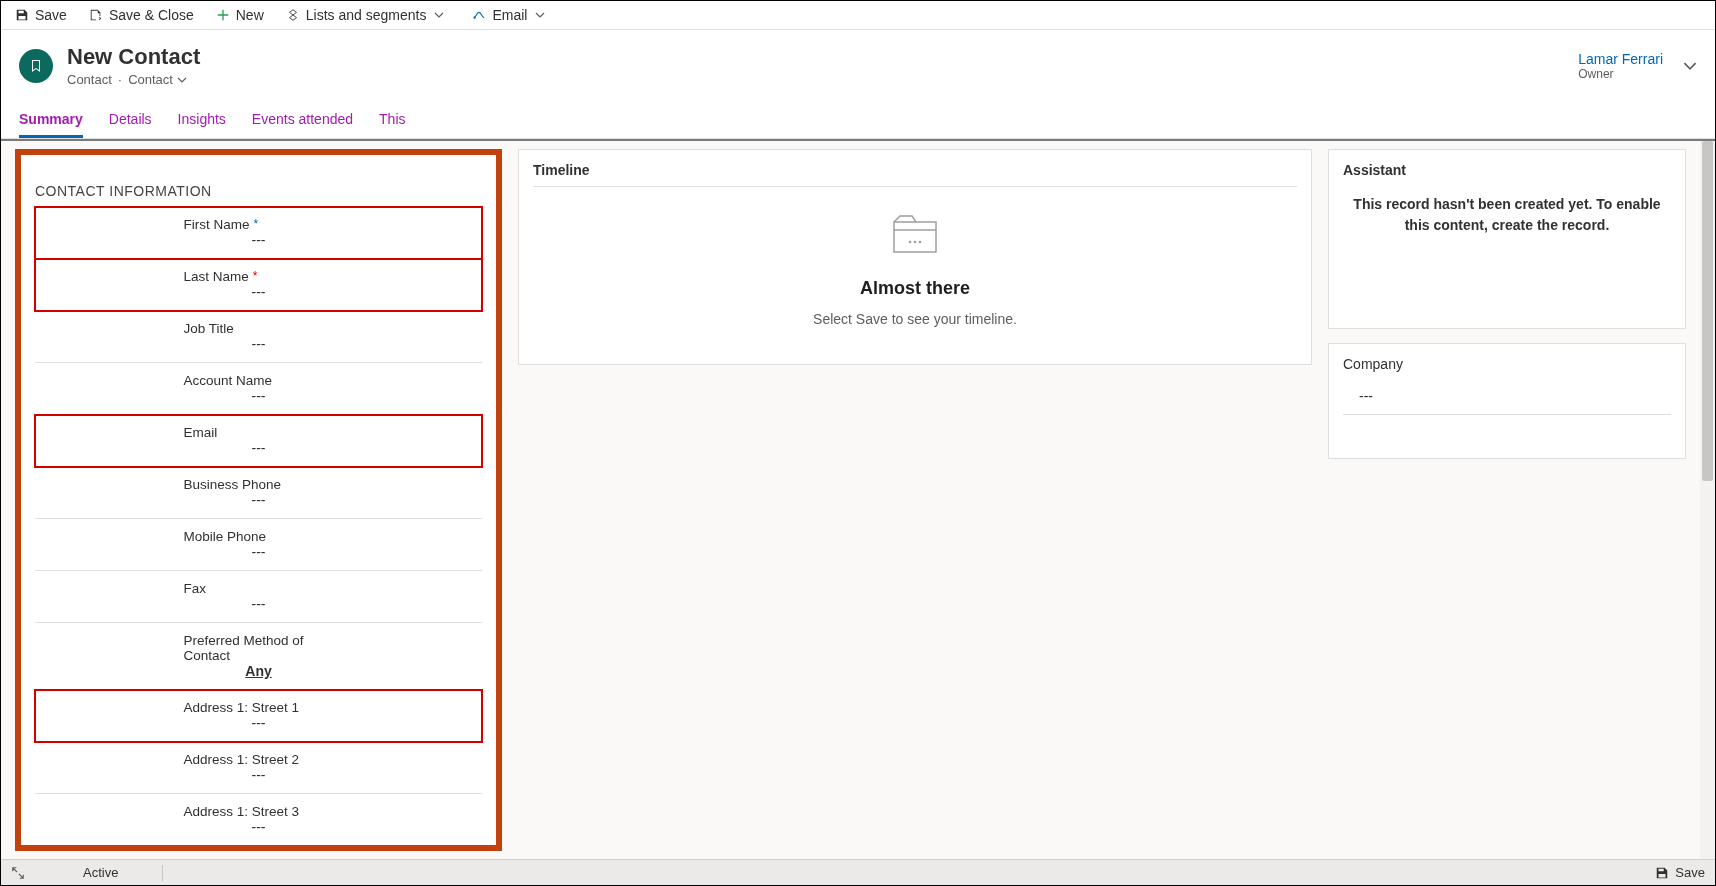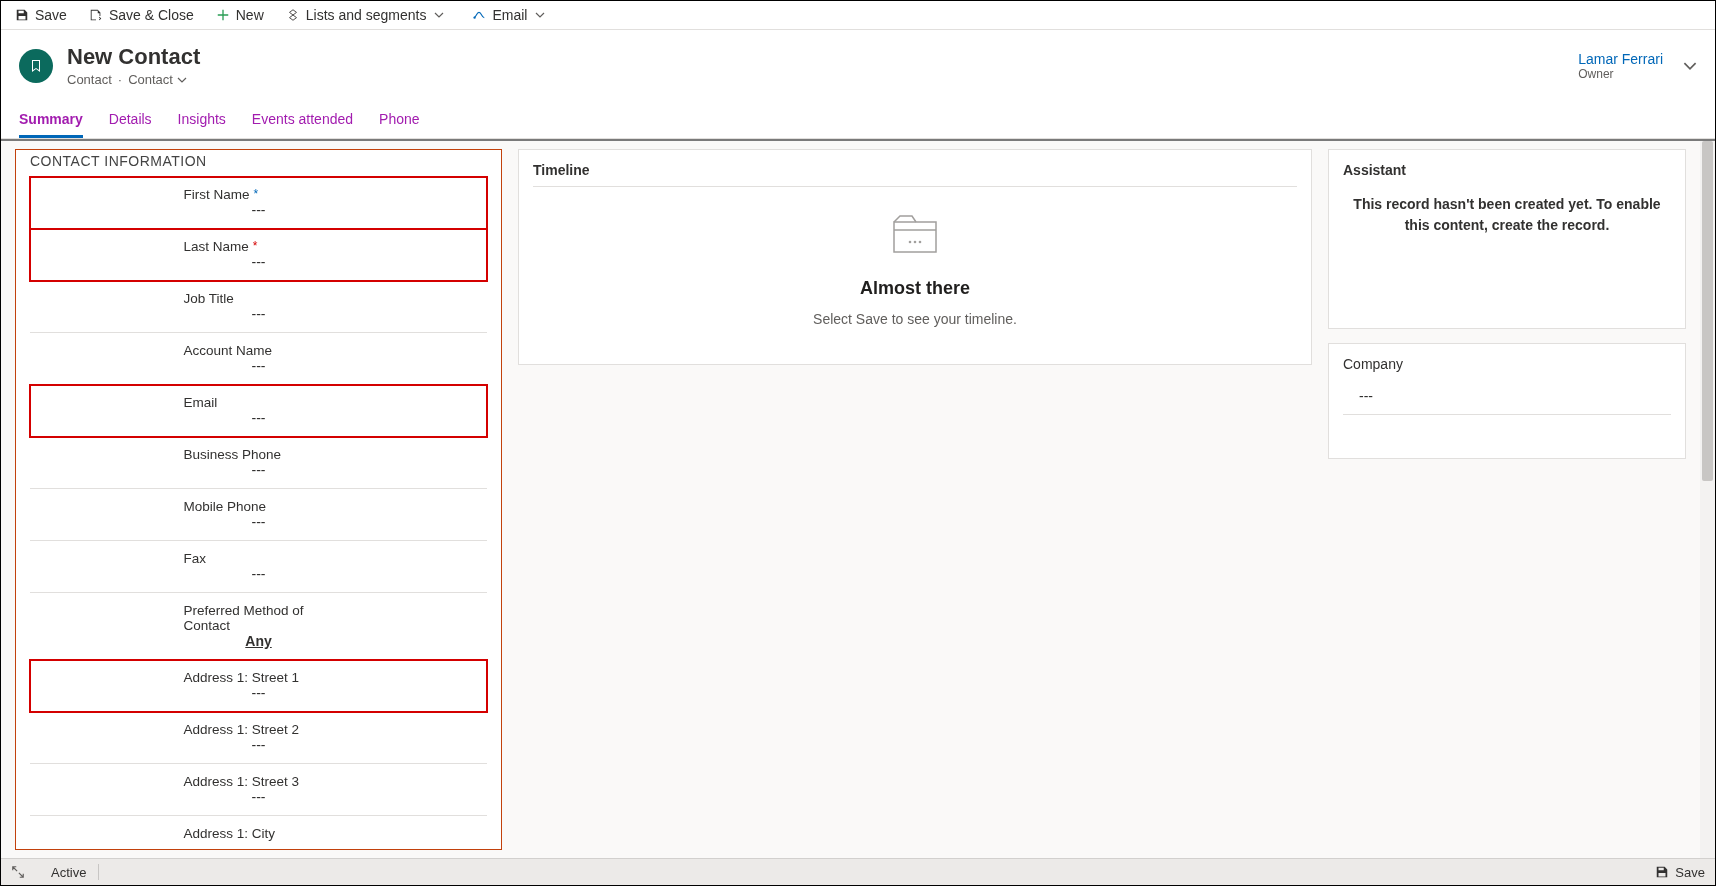--- a/index.html
+++ b/index.html
@@ -27,21 +27,21 @@
   .header-chev { color: #605e5c; }
 
   
   .tabs { display: flex; padding: 6px 18px 0 18px; border-bottom: 1px solid #e1dfdd; }
   .tab { padding: 8px 0; margin-right: 26px; cursor: pointer; color: #a21caf; }
   .tab.active { font-weight: 600; border-bottom: 3px solid #0067b8; }
 
   
   .main { flex: 1 1 auto; display: flex; overflow: hidden; background: #faf9f8; border-top: 2px solid #7a7a7a; }
   .scroll-wrap { flex: 1; display: flex; overflow-y: auto; padding: 0; }
-  .col-left { width: 487px; background: #fff; margin: 8px 8px 8px 14px; border: 1px solid #c2410c; padding: 3px 14px 14px 14px; overflow-y: auto; }
+  .col-left { width: 487px; background: #fff; margin: 8px 8px 8px 14px; border: 6px solid #c2410c; padding: 28px 14px 14px 14px; overflow-y: auto; }
   .col-mid  { flex: 1; margin: 8px 8px; display: flex; flex-direction: column; }
   .col-right{ width: 358px; margin: 8px 14px 8px 8px; display: flex; flex-direction: column; }
 
   .section-title { font-size: 14px; color: #444; letter-spacing: .5px; margin-bottom: 8px; }
 
   .fld { display: flex; align-items: center; border-bottom: 1px solid #e1dfdd; padding: 10px 6px; flex-direction: column; }
   .fld.red { outline: 2.5px solid #d40000; outline-offset: -1px; }
   .fld .lbl { width: 150px; font-size: 13.5px; color: #323130; display: flex; align-items: flex-start; }
   .fld .lbl .req { color: #0067b8; margin-left: 4px; font-size: 12px; }
   .fld .lbl .req.red { color: #d40000; }
@@ -61,21 +61,21 @@
   .assist-msg { text-align: center; font-weight: 600; font-size: 14px; padding: 0 10px; line-height: 1.5; }
 
   .company-card { height: 116px; }
   .company-label { font-size: 14px; color: #323130; margin-bottom: 10px; }
   .company-field { border-bottom: 1px solid #e1dfdd; padding: 6px 4px 10px 16px; font-size: 14px; }
 
   .vscroll { width: 15px; background: #f3f2f1; position: relative; }
   .vscroll .thumb { position: absolute; top: 0; left: 2px; right: 2px; height: 340px; background: #c8c6c4; border-radius: 2px; }
 
   
-  .statusbar { height: 28px; background: #eceae8; border-top: 1px solid #d2d0ce; display: flex; align-items: center; padding: 0 10px; font-size: 13px; color: #323130; }
+  .statusbar { height: 28px; background: #eceae8; border-top: 1px solid #d2d0ce; display: flex; align-items: center; padding: 0 10px; font-size: 13px; color: #323130; gap: 32px; }
   .statusbar .expand-ico { margin-right: 26px; display:flex; }
   .statusbar .divider { width: 1px; height: 16px; background: #c8c6c4; margin: 0 12px; }
   .statusbar .right { margin-left: auto; display: flex; align-items: center; }
   .statusbar .right svg { margin-right: 6px; }
 </style>
 </head>
 <body>
 
 <div class="commandbar">
   <div class="cmd-item">
@@ -143,21 +143,21 @@
         <path fill="none" stroke="#605e5c" stroke-width="1.2" d="M1 3l4 4 4-4"></path>
       </svg>
   </div>
 </div>
 
 <div class="tabs">
   <div class="tab active">Summary</div>
   <div class="tab">Details</div>
   <div class="tab">Insights</div>
   <div class="tab">Events attended</div>
-  <div class="tab">Phone</div>
+  <div class="tab">This</div>
 </div>
 
 <div class="main">
   <div class="scroll-wrap">
 
     <div class="col-left">
       <div class="section-title">CONTACT INFORMATION</div>
 
       <div class="fld red">
         <div class="lbl">

